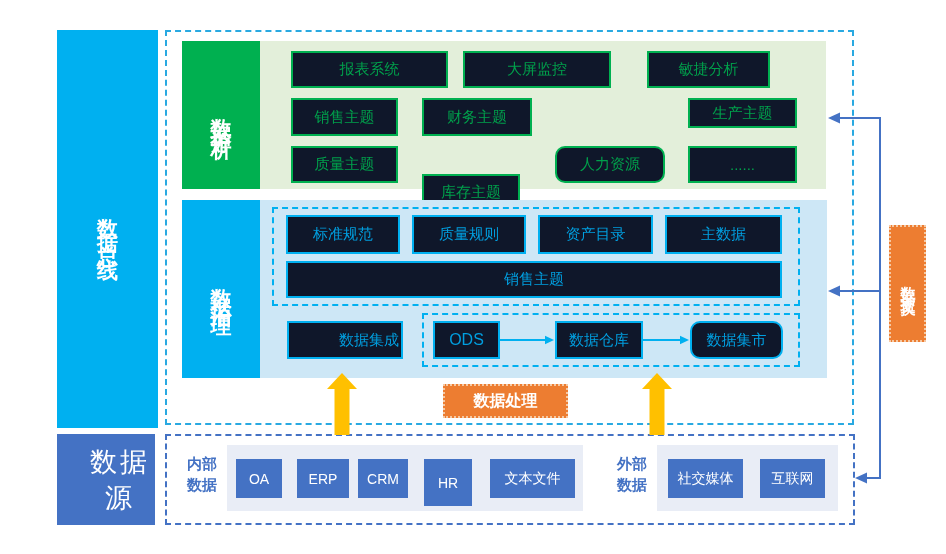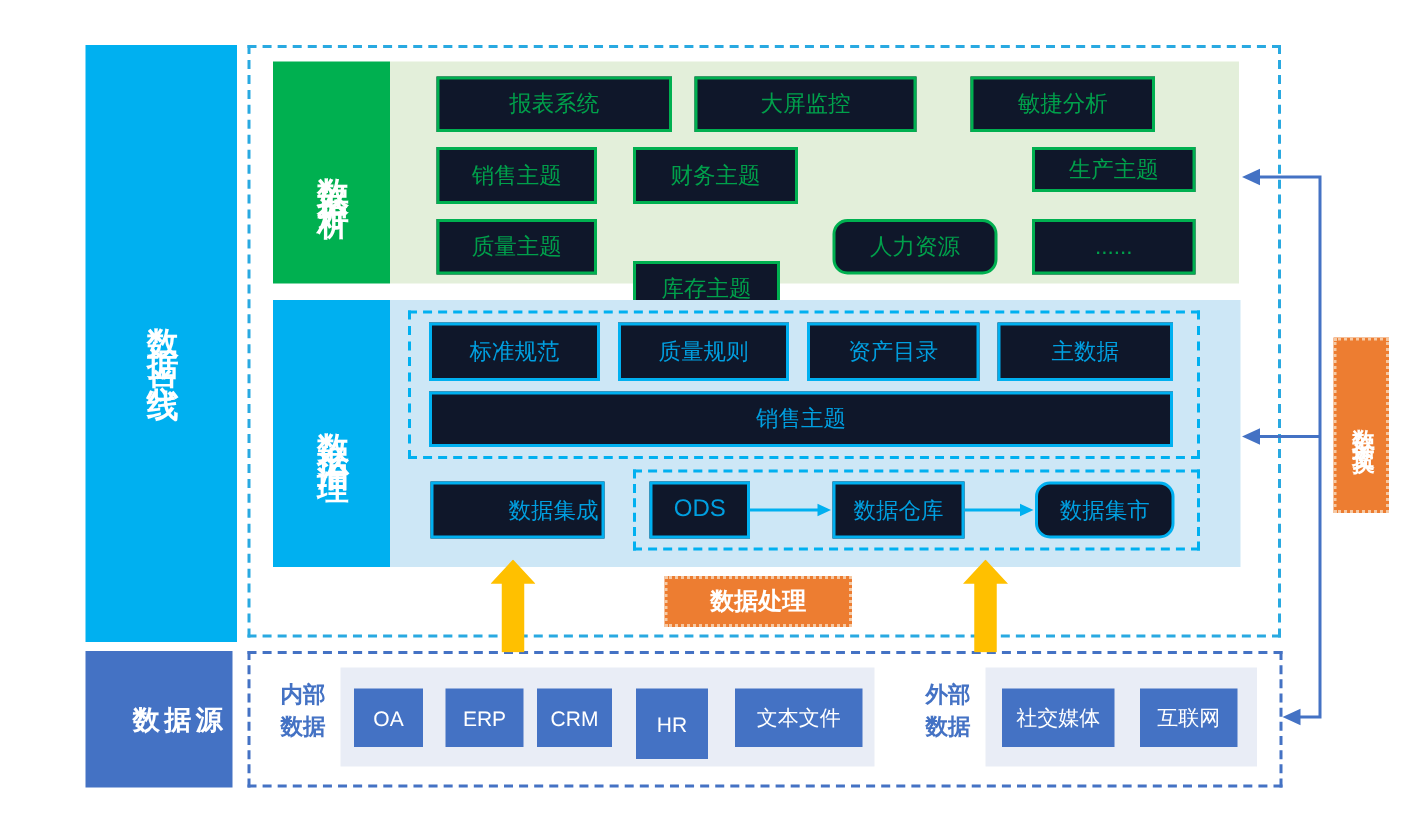--- a/index.html
+++ b/index.html
@@ -68,21 +68,21 @@
   <div class="abs cell c" style="left:555px;top:321px;width:88px;height:38px;">数据仓库</div>
   <div class="abs cell c" style="left:690px;top:321px;width:93px;height:38px;border-radius:10px;">数据集市</div>
 
   <div class="abs cell" style="left:443px;top:384px;width:125px;height:34px;background:#ED7D31;border:2px dotted #F5C9A4;color:#fff;font-weight:bold;font-size:16px;">数据处理</div>
 
   <div class="abs yarrow" style="left:327px;top:373px;width:30px;height:62px;"></div>
   <div class="abs yarrow" style="left:642px;top:373px;width:30px;height:62px;"></div>
 
   <div class="abs" style="left:165px;top:434px;width:690px;height:91px;border:2px dashed #4472C4;"></div>
 
-  <div class="abs cell" style="left:57px;top:434px;width:98px;height:91px;background:#4472C4;color:#fff;font-weight:bold;font-size:18px;letter-spacing:3px;padding-left:28px;">数据源</div>
+  <div class="abs cell" style="left:57px;top:434px;width:98px;height:91px;background:#4472C4;color:#fff;font-weight:normal;font-size:27px;letter-spacing:3px;padding-left:28px;">数据源</div>
 
   <div class="abs src-label" style="left:177px;top:453px;width:40px;">内部数据</div>
 
   <div class="abs strip" style="left:227px;top:445px;width:356px;height:66px;"></div>
   <div class="abs navybox" style="left:236px;top:459px;width:46px;height:39px;">OA</div>
   <div class="abs navybox" style="left:297px;top:459px;width:52px;height:39px;">ERP</div>
   <div class="abs navybox" style="left:358px;top:459px;width:50px;height:39px;">CRM</div>
   <div class="abs navybox" style="left:424px;top:459px;width:48px;height:47px;">HR</div>
   <div class="abs navybox" style="left:490px;top:459px;width:85px;height:39px;">文本文件</div>
 

